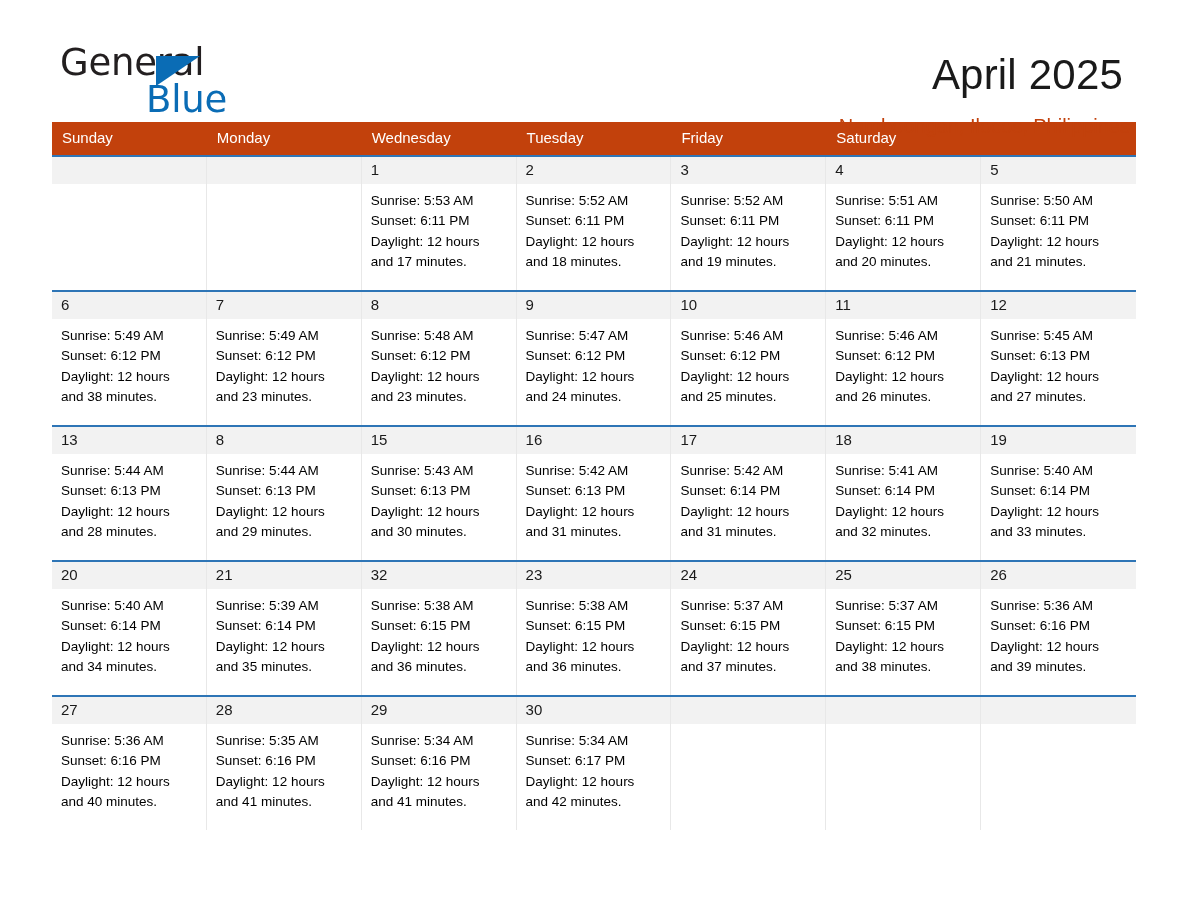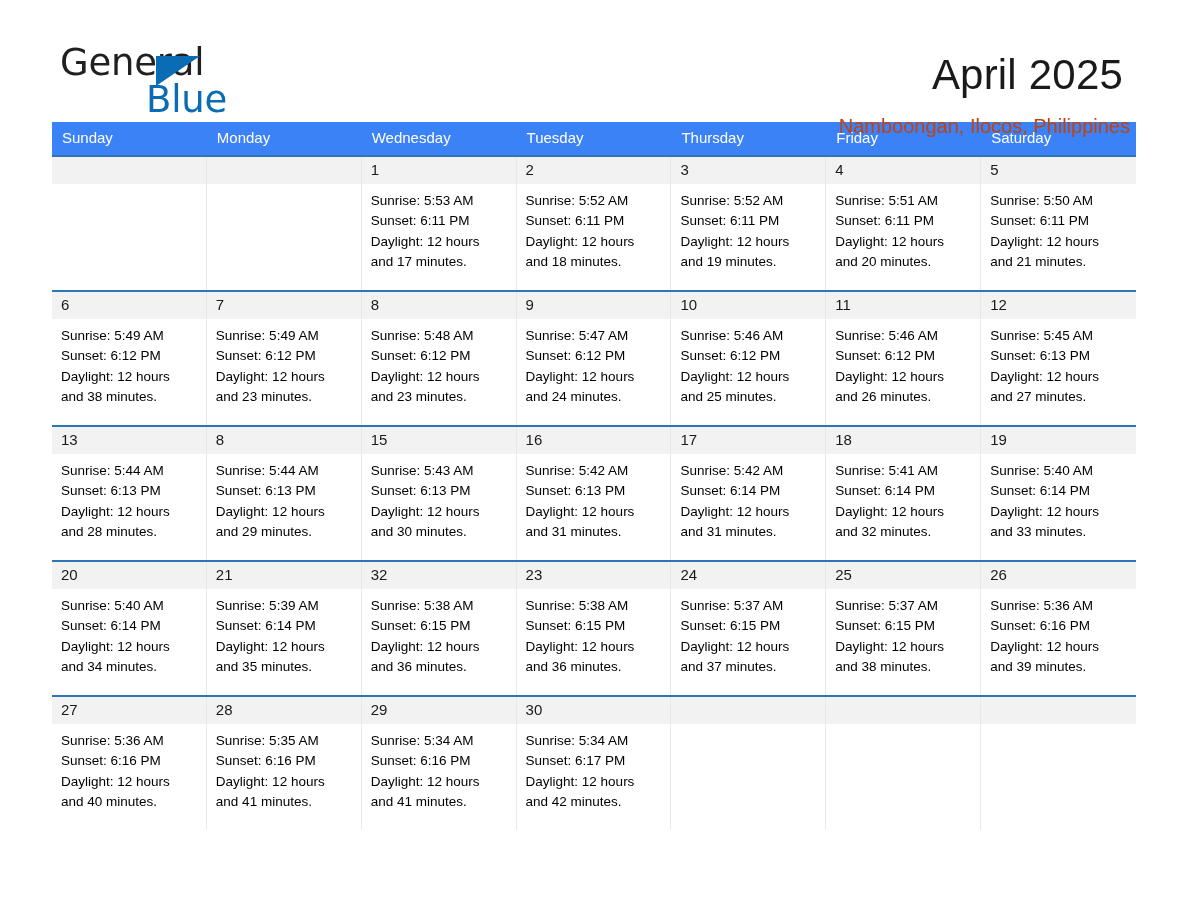--- a/index.html
+++ b/index.html
@@ -92,21 +92,21 @@
 
   
   .calendar {
     margin: 10px 52px 0 52px;
     width: 1084px;
   }
 
   .weekday-header {
     display: grid;
     grid-template-columns: repeat(7, 1fr);
-    background: #3b82f6;
+    background: #c2410c;
   }
   .weekday-cell {
     color: #ffffff;
     font-size: 15px;
     padding: 7px 0 7px 10px;
     line-height: 1.25;
     white-space: nowrap;
   }
 
   .week-row {
@@ -163,21 +163,20 @@
     </div>
 
   </div>
 
   <div class="calendar">
     <div class="weekday-header">
       <div class="weekday-cell">Sunday</div>
       <div class="weekday-cell">Monday</div>
       <div class="weekday-cell">Wednesday</div>
       <div class="weekday-cell">Tuesday</div>
-      <div class="weekday-cell">Thursday</div>
       <div class="weekday-cell">Friday</div>
       <div class="weekday-cell">Saturday</div>
     </div>
 
     <div id="weeks-container">
         <div class="week-row">
           <div class="day-cell empty">
             <div class="day-number-band"></div>
           </div>
           <div class="day-cell empty">

